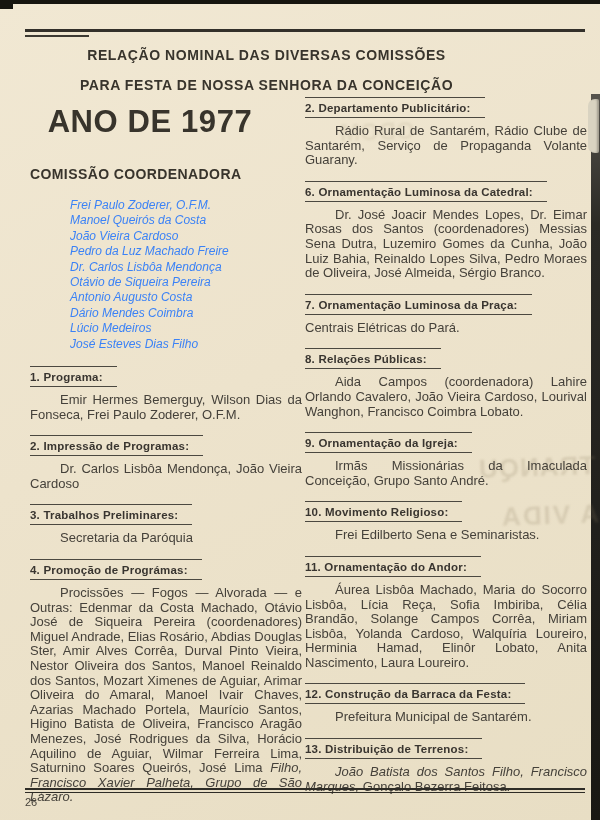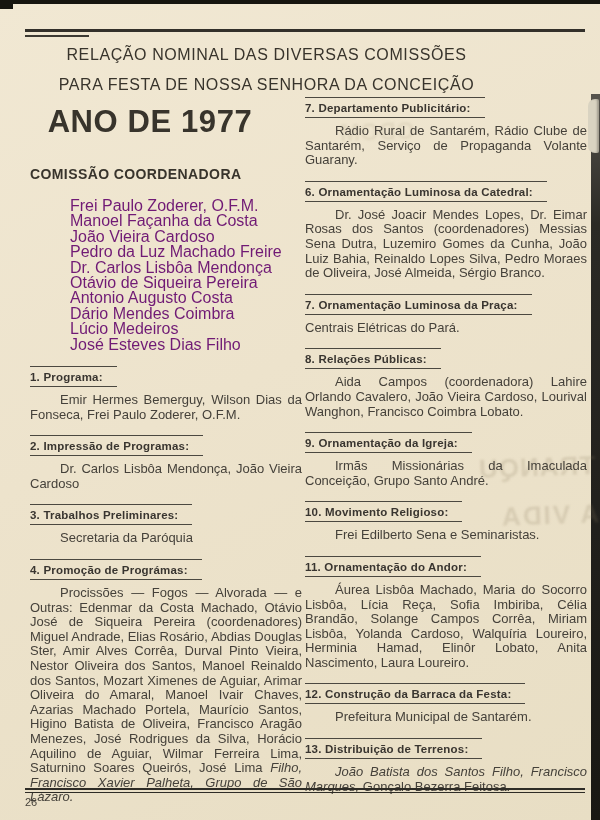--- a/index.html
+++ b/index.html
@@ -15,30 +15,30 @@
   .top-corner{position:absolute;top:0;left:0;width:13px;height:9px;background:#16150f;}
   .right-edge{position:absolute;top:94px;right:0;width:9px;height:726px;
     background:linear-gradient(180deg,#56534c 0%,#2b2a25 18%,#21201c 60%,#191813 100%);}
   .right-notch{position:absolute;top:99px;right:1px;width:11px;height:54px;
     background:#d9d3c1;border-radius:7px 2px 2px 7px;box-shadow:inset -2px 0 2px rgba(0,0,0,.25);}
   
   .head-rule-main{position:absolute;top:29px;left:25px;width:560px;height:3px;background:#33302a;}
   .head-rule-sub{position:absolute;top:35px;left:25px;width:64px;height:2px;background:#3c3932;}
   
   .main-title{position:absolute;top:40px;left:0;width:533px;text-align:center;
-    font-weight:normal;font-size:16px;line-height:30px;letter-spacing:.6px;color:#38342c;}
+    font-weight:bold;font-size:14px;line-height:30px;letter-spacing:.6px;color:#38342c;}
   .year-title{position:absolute;top:104px;left:25px;width:250px;text-align:center;
     font-weight:bold;font-size:31px;letter-spacing:.6px;color:#38342c;}
   
   .col{position:absolute;}
   .col-left{left:30px;top:166px;width:272px;}
   .col-right{left:305px;top:97px;width:282px;}
   .committee-heading{font-weight:bold;font-size:14px;letter-spacing:.4px;color:#38342c;}
   .committee-list{list-style:none;margin:16px 0 0 0;padding:0 0 0 40px;
-    font-size:16px;line-height:15.4px;color:#701a75;}
+    font-size:12px;line-height:15.4px;color:#3b82f6;font-style:italic;}
   .section{margin-top:13px;}
   .section:first-child{margin-top:0;}
   .sec-head{display:table;font-weight:bold;font-size:11.5px;color:#393530;
     border-top:1px solid #4b4840;border-bottom:1px solid #4b4840;
     padding:4px 14px 3px 0;letter-spacing:.2px;white-space:nowrap;}
   .sec-body{margin:6px 0 0 0;font-size:13px;line-height:14.6px;text-align:justify;
     text-indent:30px;color:#45413a;}
   .sec-body.noindent{text-indent:0;}
   
   .footer-rule{position:absolute;top:788px;left:25px;width:560px;height:2px;
@@ -68,21 +68,21 @@
 <div class="main-title">
   <div>RELAÇÃO NOMINAL DAS DIVERSAS COMISSÕES</div>
   <div>PARA FESTA DE NOSSA SENHORA DA CONCEIÇÃO</div>
 </div>
 <div class="year-title">ANO DE 1977</div>
 
 <div class="col col-left">
   <div class="committee-heading">COMISSÃO COORDENADORA</div>
   <ul class="committee-list">
     <li>Frei Paulo Zoderer, O.F.M.</li>
-    <li>Manoel Façanha da Costa</li>
+    <li>Manoel Queirós da Costa</li>
     <li>João Vieira Cardoso</li>
     <li>Pedro da Luz Machado Freire</li>
     <li>Dr. Carlos Lisbôa Mendonça</li>
     <li>Otávio de Siqueira Pereira</li>
     <li>Antonio Augusto Costa</li>
     <li>Dário Mendes Coimbra</li>
     <li>Lúcio Medeiros</li>
     <li>José Esteves Dias Filho</li>
   </ul>
 
@@ -102,21 +102,21 @@
   </div>
 
   <div class="section">
     <div class="sec-head">4. Promoção de Prográmas:</div>
     <p class="sec-body"><span>Procissões — Fogos — Alvorada — e Outras: Edenmar da Costa Machado, Otávio José de Siqueira Pereira (coordenadores) Miguel Andrade, Elias Rosário, Abdias Douglas Ster, Amir Alves Corrêa, Durval Pinto Vieira, Nestor Oliveira dos Santos, Manoel Reinaldo dos Santos, Mozart Ximenes de Aguiar, Arimar Oliveira do Amaral, Manoel Ivair Chaves, Azarias Machado Portela, Maurício Santos, Higino Batista de Oliveira, Francisco Aragão Menezes, José Rodrigues da Silva, Horácio Aquilino de Aguiar, Wilmar Ferreira Lima, Saturnino Soares Queirós, José Lima </span> <i>Filho, Francisco Xavier Palheta, Grupo de São Lázaro.</i></p>
   </div>
 </div>
 
 <div class="col col-right">
   <div class="section">
-    <div class="sec-head">7. Departamento Publicitário:</div>
+    <div class="sec-head">2. Departamento Publicitário:</div>
     <p class="sec-body">Rádio Rural de Santarém, Rádio Clube de Santarém, Serviço de Propaganda Volante Guarany.</p>
   </div>
 
   <div class="section">
     <div class="sec-head">6. Ornamentação Luminosa da Catedral:</div>
     <p class="sec-body">Dr. José Joacir Mendes Lopes, Dr. Eimar Rosas dos Santos (coordenadores) Messias Sena Dutra, Luzemiro Gomes da Cunha, João Luiz Bahia, Reinaldo Lopes Silva, Pedro Moraes de Oliveira, José Almeida, Sérgio Branco.</p>
   </div>
 
   <div class="section">
     <div class="sec-head">7. Ornamentação Luminosa da Praça:</div>

